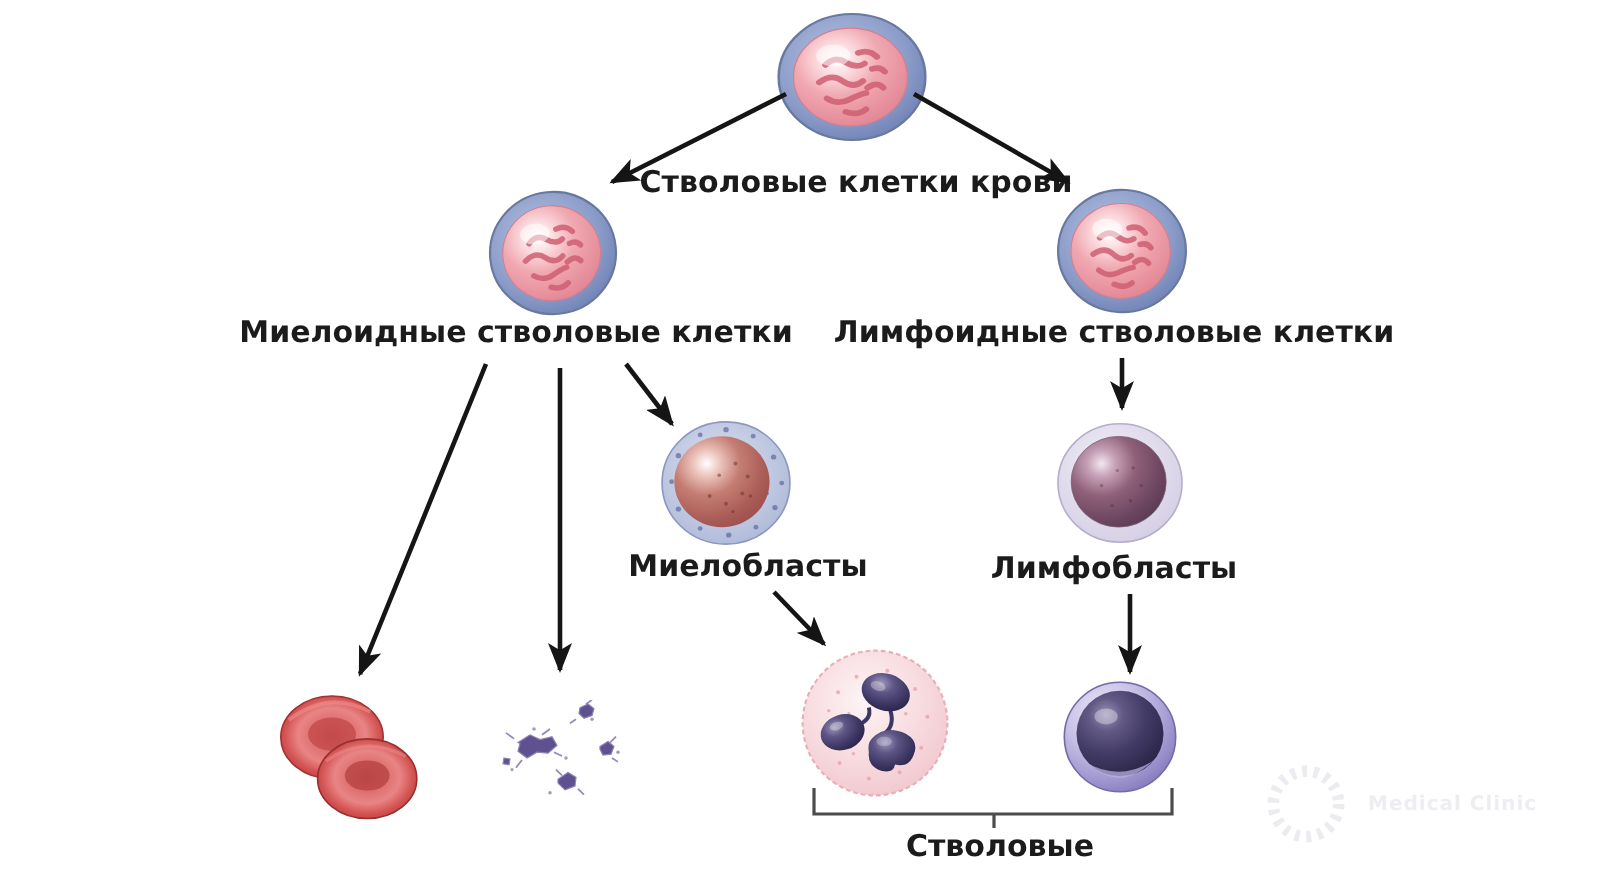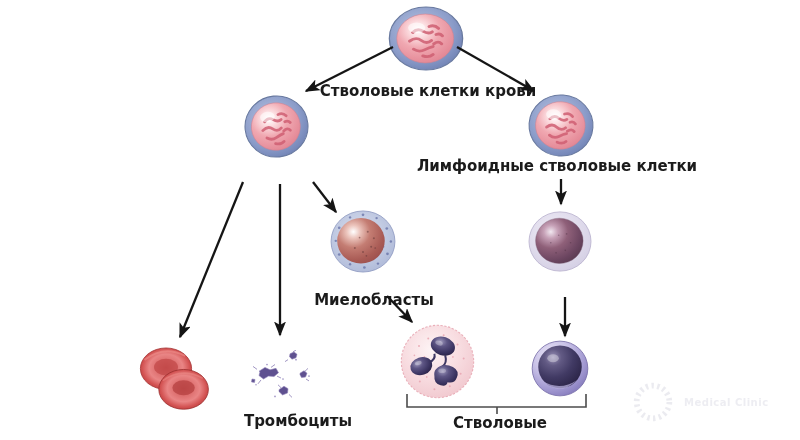--- a/index.html
+++ b/index.html
@@ -278,23 +278,24 @@
       <line x1="280" y1="184" x2="280" y2="335" marker-end="url(#ah)"></line>
       <line x1="313" y1="182" x2="336" y2="212" marker-end="url(#ah)"></line>
       <line x1="561" y1="179" x2="561" y2="204" marker-end="url(#ah)"></line>
       <line x1="387" y1="296" x2="412" y2="322" marker-end="url(#ah)"></line>
       <line x1="565" y1="297" x2="565" y2="336" marker-end="url(#ah)"></line>
     </g>
     <path d="M407,394 L407,407 L586,407 L586,394 M497,407 L497,414" fill="none" stroke="#4c4c4c" stroke-width="1.6"></path>
   </svg>
 
   <div class="lbl" style="left:428px;top:84px">Стволовые клетки крови</div>
+  <div class="lbl" style="left:258px;top:159px">Миелоидные стволовые клетки</div>
   <div class="lbl" style="left:557px;top:159px">Лимфоидные стволовые клетки</div>
-  <div class="lbl" style="left:374px;top:293px">Миелобласты</div>
-  <div class="lbl" style="left:298px;top:414px">Тромбоциты</div>
+  <div class="lbl" style="left:374px;top:276px">Миелобласты</div>
+  <div class="lbl" style="left:557px;top:277px">Лимфобласты</div>
   <div class="lbl" style="left:500px;top:416px">Стволовые</div>
 
   <div class="watermark">
     <svg class="wreath" viewBox="0 0 52 52">
       <circle cx="26" cy="26" r="17" fill="none" stroke="#dfdfe7" stroke-width="6" stroke-dasharray="2.5 3.5"></circle>
     </svg>
     <div class="wm-text">Medical Clinic</div>
   </div>
 
 </div>

